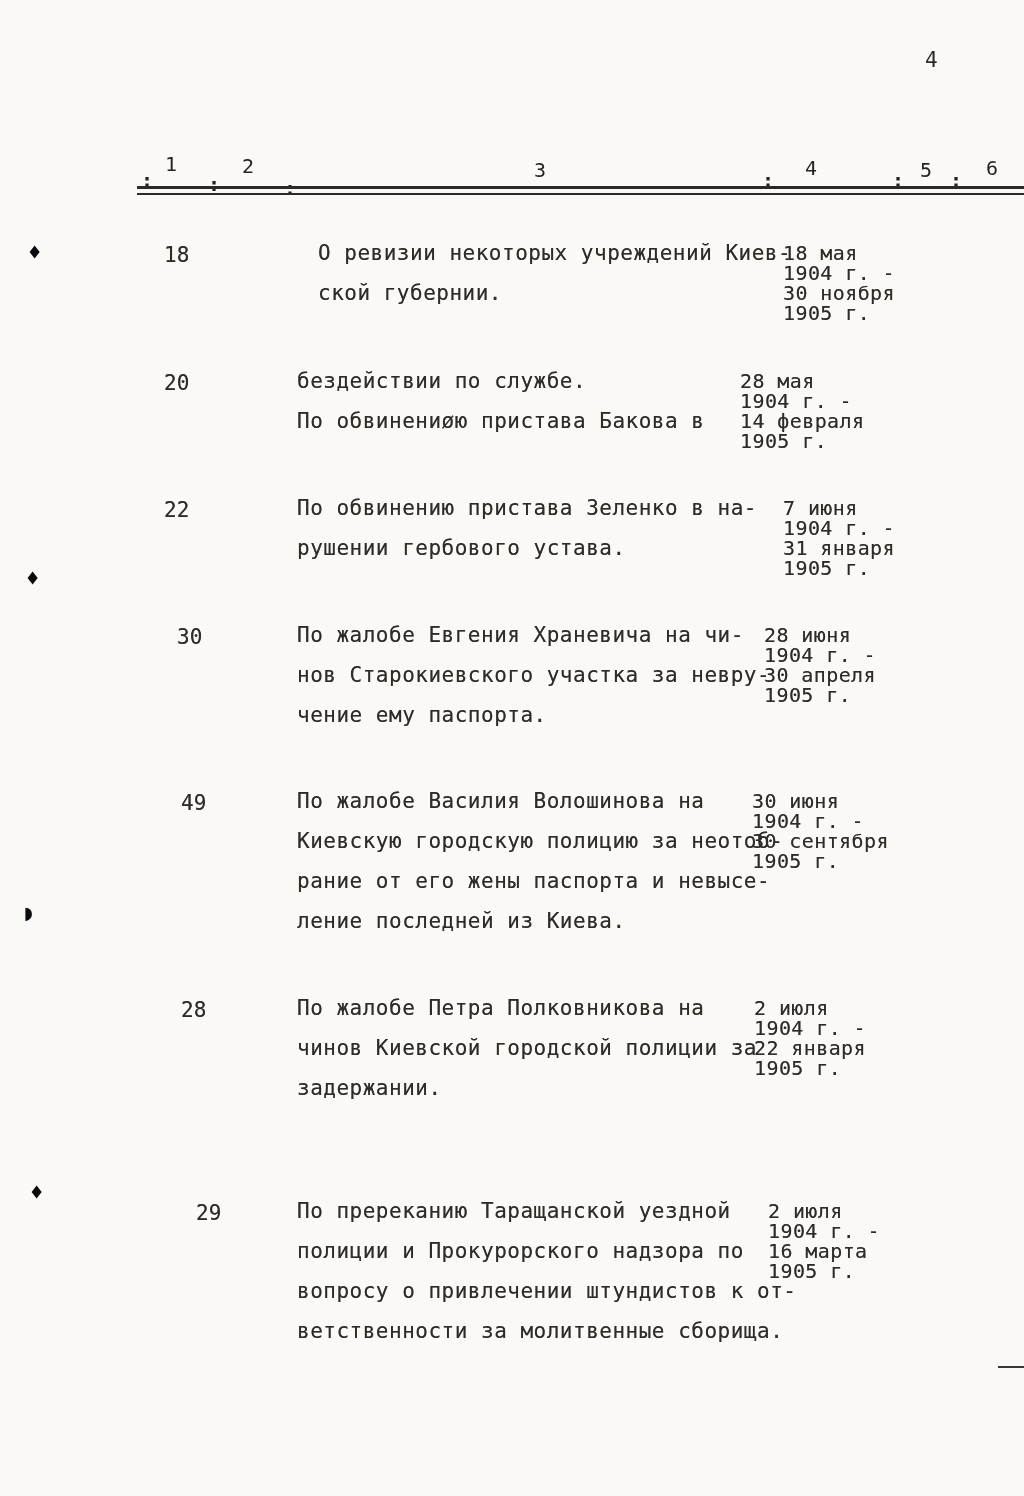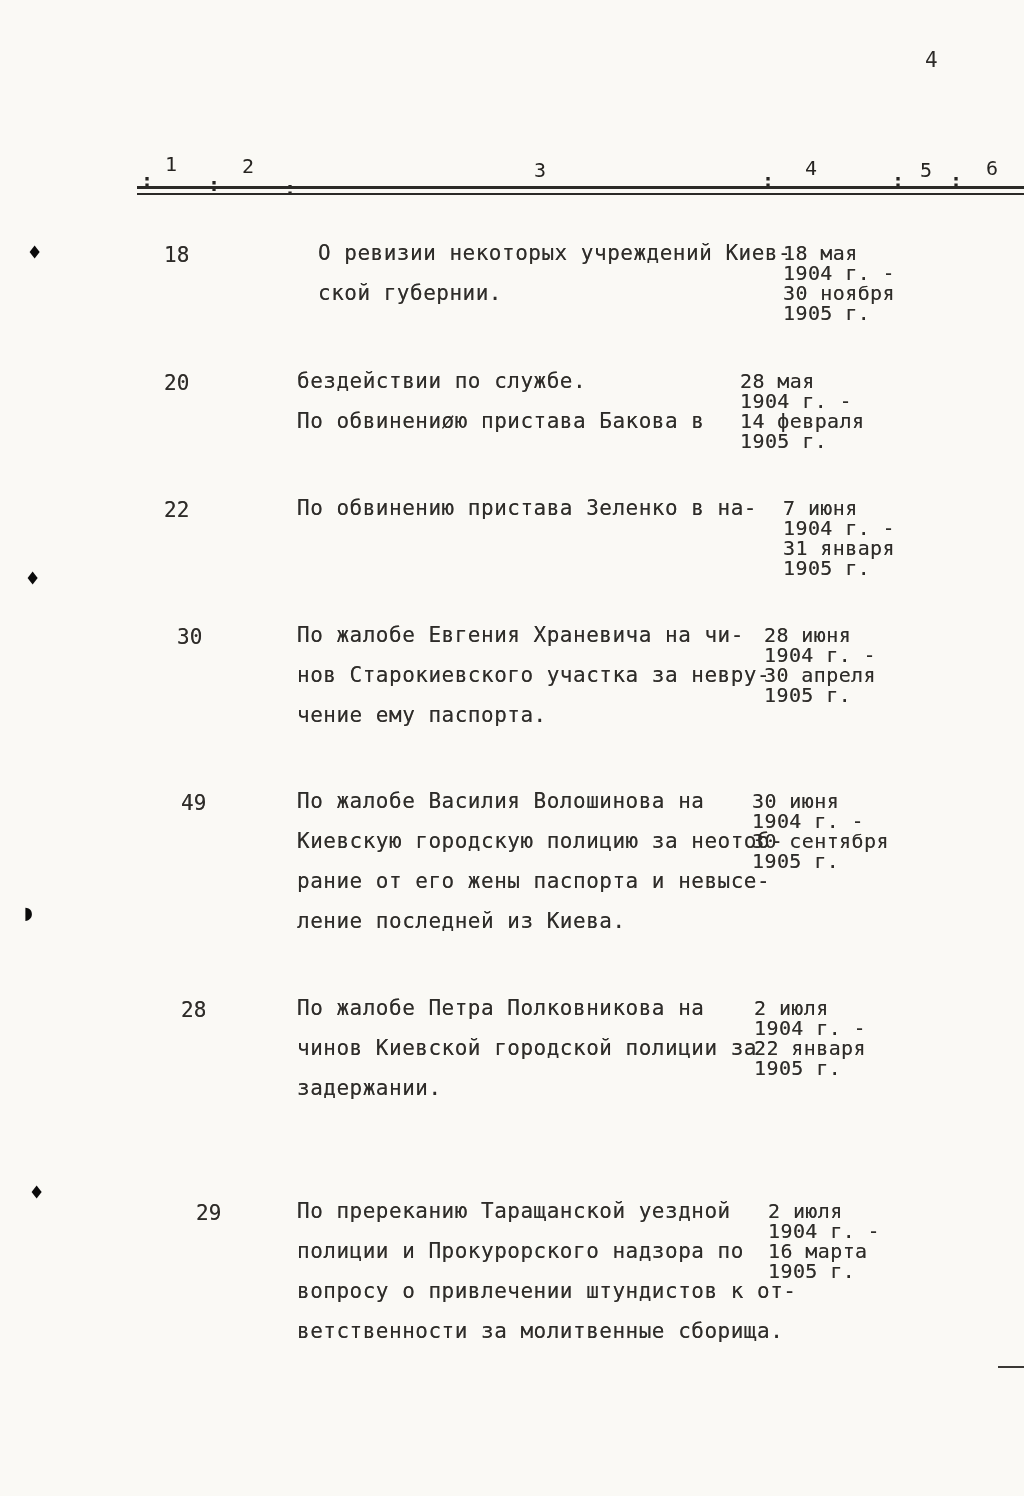--- a/index.html
+++ b/index.html
@@ -130,20 +130,21 @@
       <div class="tline">1904 г. -</div>
       <div class="tline">14 февраля</div>
       <div class="tline">1905 г.</div>
     </div>
   </div>
 
   <div class="entry" style="top:498px">
     <div class="num numtxt" style="left:164px">22</div>
     <div class="desc">
       <div class="dline">По обвинению пристава Зеленко в на-</div>
+      <div class="dline">рушении гербового устава.</div>
     </div>
     <div class="dates" style="left:783px">
       <div class="tline">7 июня</div>
       <div class="tline">1904 г. -</div>
       <div class="tline">31 января</div>
       <div class="tline">1905 г.</div>
     </div>
   </div>
 
   <div class="entry" style="top:625px">

